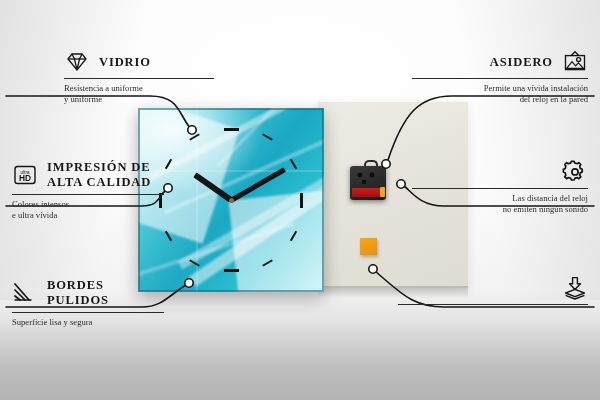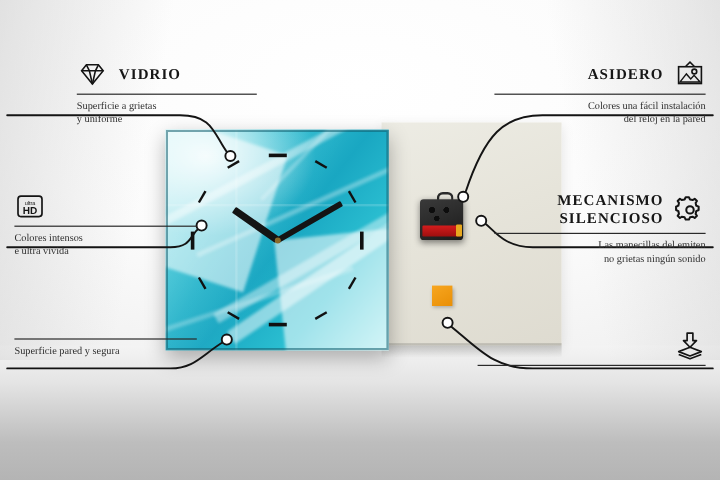--- a/index.html
+++ b/index.html
@@ -224,49 +224,66 @@
               <path d="M18 4 L15.5 9 L13 20"></path>
         </g>
           </svg>
       </span>
       <span class="titles">
         <span>VIDRIO</span><br>
       </span>
     </div>
     <div class="rule"></div>
     <div class="desc">
-      <span>Superficie a grietas</span><br>
+      <span>Resistencia a uniforme</span><br>
       <span>y uniforme</span>
     </div>
   </div>
 
   <div class="feat left" style="left:12px;top:160px;width:152px;">
     <div class="row">
       <span class="ico">
         <svg viewBox="0 0 26 24">
           <rect x="3" y="3.5" width="20" height="17" rx="2.5" fill="none" stroke="#141414" stroke-width="1.4"></rect>
           <text x="13" y="11" font-family="Liberation Sans, sans-serif" font-size="4.6" text-anchor="middle" fill="#141414">ultra</text>
           <text x="13" y="18.4" font-family="Liberation Sans, sans-serif" font-size="8.4" font-weight="bold" text-anchor="middle" fill="#141414">HD</text>
         </svg>
       </span>
       <span class="titles">
-        <br>
+        <span>IMPRESIÓN DE</span><br>
+        <span>ALTA CALIDAD</span>
       </span>
     </div>
     <div class="rule"></div>
     <div class="desc">
       <span>Colores intensos</span><br>
       <span>e ultra vívida</span>
     </div>
   </div>
 
   <div class="feat left" style="left:12px;top:278px;width:152px;">
-    <div class="rule"></div>
-    <div class="desc">
-      <span>Superficie pared y segura</span>
+    <div class="row">
+      <span class="ico">
+        <svg viewBox="0 0 26 24">
+            <g stroke="#141414" stroke-width="1.7" stroke-linecap="round">
+          <line x1="3" y1="3" x2="17" y2="19"></line>
+          <line x1="3" y1="9" x2="13" y2="19"></line>
+          <line x1="3" y1="15" x2="8" y2="19"></line>
+          <line x1="3" y1="19" x2="19" y2="19" stroke-width="1.3"></line>
+        </g>
+          </svg>
+      </span>
+      <span class="titles">
+        <span>BORDES</span><br>
+        <span>PULIDOS</span>
+      </span>
+    </div>
+    <div class="rule"></div>
+    <div class="desc">
+      <span>Superficie lisa y segura</span>
     </div>
   </div>
 
   <div class="feat right" style="right:12px;top:50px;width:176px;">
     <div class="row">
       <span class="titles">
         <span>ASIDERO</span><br>
       </span>
       <span class="ico">
         <svg viewBox="0 0 26 24">
@@ -274,44 +291,40 @@
           <path d="M9.5 5.2 L13 1.8 L16.5 5.2"></path>
           <rect x="3.5" y="5.6" width="19" height="14"></rect>
           <path d="M4.6 18.4 L10 11.6 L13.6 15.8 L16.4 12.8 L21.4 18.4 Z" stroke-width="1.2"></path>
           <circle cx="16.6" cy="9.6" r="2"></circle>
         </g>
           </svg>
       </span>
     </div>
     <div class="rule"></div>
     <div class="desc">
-      <span>Colores una fácil instalación</span><br>
+      <span>Permite una vívida instalación</span><br>
       <span>del reloj en la pared</span>
     </div>
   </div>
 
   <div class="feat right" style="right:12px;top:160px;width:176px;">
     <div class="row">
-      <span class="titles">
-        <span>MECANISMO</span><br>
-        <span>SILENCIOSO</span>
-      </span>
       <span class="ico">
         <svg viewBox="0 0 26 24">
             <g fill="none" stroke="#141414" stroke-width="1.7">
           <path d="M13 3.2 l2.4 .5 1.5 -1.1 1.9 1.9 -1.1 1.5 .5 2.4 2 .9 0 2.7 -2 .9 -.5 2.4 1.1 1.5 -1.9 1.9 -1.5 -1.1 -2.4 .5 -.9 1.9 -2.7 0 -.9 -1.9 -2.4 -.5 -1.5 1.1 -1.9 -1.9 1.1 -1.5 -.5 -2.4 -1.9 -.9 0 -2.7 1.9 -.9 .5 -2.4 -1.1 -1.5 1.9 -1.9 1.5 1.1 2.4 -.5 .9 -1.9 2.7 0 z" stroke-linejoin="round"></path>
           <circle cx="13" cy="11.9" r="3.1"></circle>
         </g>
           </svg>
       </span>
     </div>
     <div class="rule"></div>
     <div class="desc">
-      <span>Las manecillas del emiten</span><br>
-      <span>no grietas ningún sonido</span>
+      <span>Las distancia del reloj</span><br>
+      <span>no emiten ningún sonido</span>
     </div>
   </div>
 
   <div class="feat right" style="right:12px;top:276px;width:190px;">
     <div class="row">
       <span class="ico">
         <svg viewBox="0 0 26 24">
             <g fill="none" stroke="#141414" stroke-width="1.4" stroke-linejoin="round">
           <path d="M10.6 1.6 h4.8 v6.2 h3 L13 13.4 L7.6 7.8 h3 z"></path>
           <path d="M13 13.4 L3.6 17 L13 20.6 L22.4 17 Z"></path>

